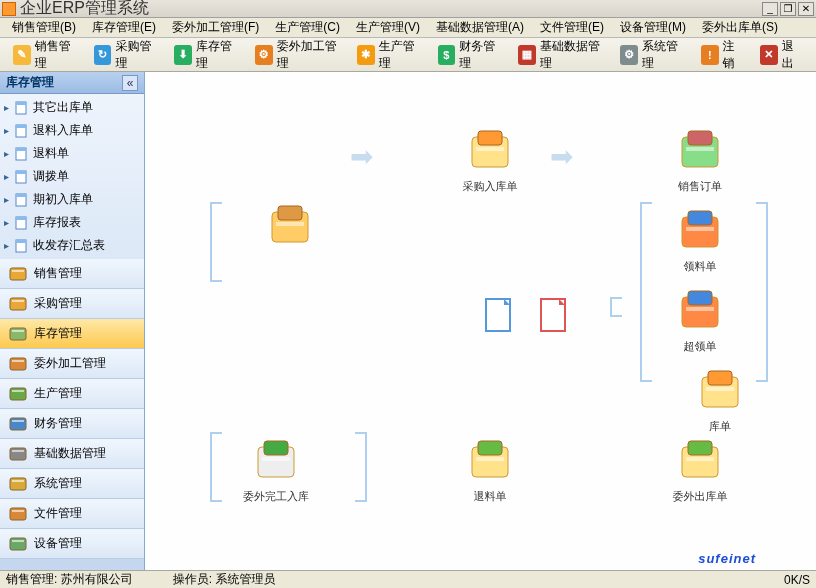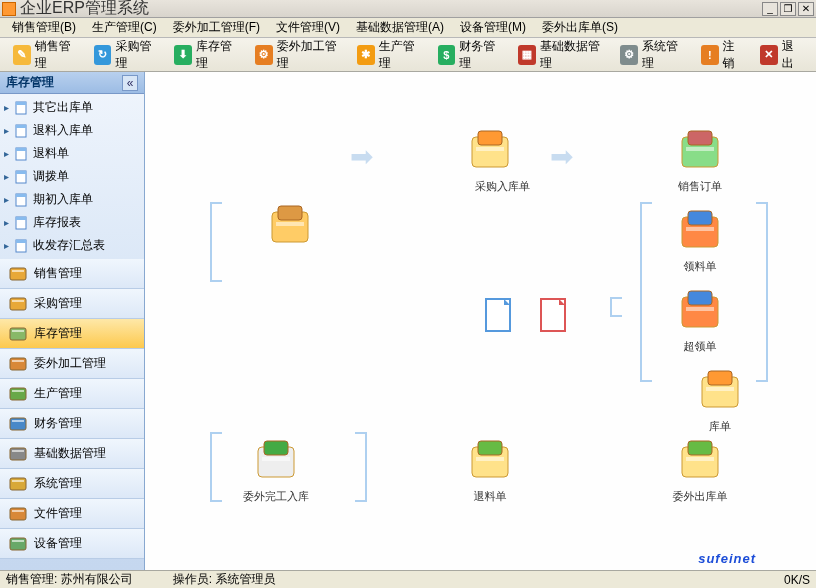--- a/index.html
+++ b/index.html
@@ -58,24 +58,26 @@
   <div class="title">企业ERP管理系统</div>
   <div class="winbtns">
     <div class="winbtn">_</div>
     <div class="winbtn">❐</div>
     <div class="winbtn">✕</div>
   </div>
 </div>
 
 <div class="menubar" id="menubar">
     <div class="menuitem">销售管理(B)</div>
+    <div class="menuitem">库存管理(E)</div>
+    <div class="menuitem">委外加工管理(F)</div>
     <div class="menuitem">生产管理(C)</div>
-    <div class="menuitem">委外加工管理(F)</div>
-    <div class="menuitem">文件管理(V)</div>
+    <div class="menuitem">生产管理(V)</div>
     <div class="menuitem">基础数据管理(A)</div>
+    <div class="menuitem">文件管理(E)</div>
     <div class="menuitem">设备管理(M)</div>
     <div class="menuitem">委外出库单(S)</div>
   </div>
 
 <div class="toolbar" id="toolbar">
     <div class="toolbtn">
       <div class="toolicon" style="background: rgb(246, 185, 59);">✎</div>
       <span>销售管理</span>
     </div>
     <div class="toolbtn">
@@ -292,21 +294,21 @@
   <div class="canvas" id="canvas">
     <div class="watermark">sufeinet</div>
   <div class="bracket" style="left: 65px; top: 130px; height: 80px;"></div>
       <div class="bracket" style="left: 495px; top: 130px; height: 180px;"></div>
       <div class="bracket right" style="left: 611px; top: 130px; height: 180px;"></div>
       <div class="bracket" style="left: 65px; top: 360px; height: 70px;"></div>
       <div class="bracket right" style="left: 210px; top: 360px; height: 70px;"></div>
       <div class="bracket" style="left: 465px; top: 225px; height: 20px;"></div>
       <div class="arrow" style="left: 205px; top: 68px;">➡</div>
       <div class="arrow" style="left: 405px; top: 68px;">➡</div>
-      <div class="flow-item" style="left: 305px; top: 55px; text-align: right;">
+      <div class="flow-item" style="left: 305px; top: 55px;">
         <div class="flow-icon">
           <svg width="48" height="48">
             <rect x="6" y="10" width="36" height="30" rx="4" fill="#ffe28a" stroke="#cc9933"></rect>
             <rect x="12" y="4" width="24" height="14" rx="3" fill="#ff9933" stroke="#aa6622"></rect>
             <rect x="10" y="20" width="28" height="4" fill="#fff" opacity="0.5"></rect>
           </svg>
         </div>
         <div class="flow-label">采购入库单</div>
       </div>
       <div class="flow-item" style="left: 515px; top: 55px;">

